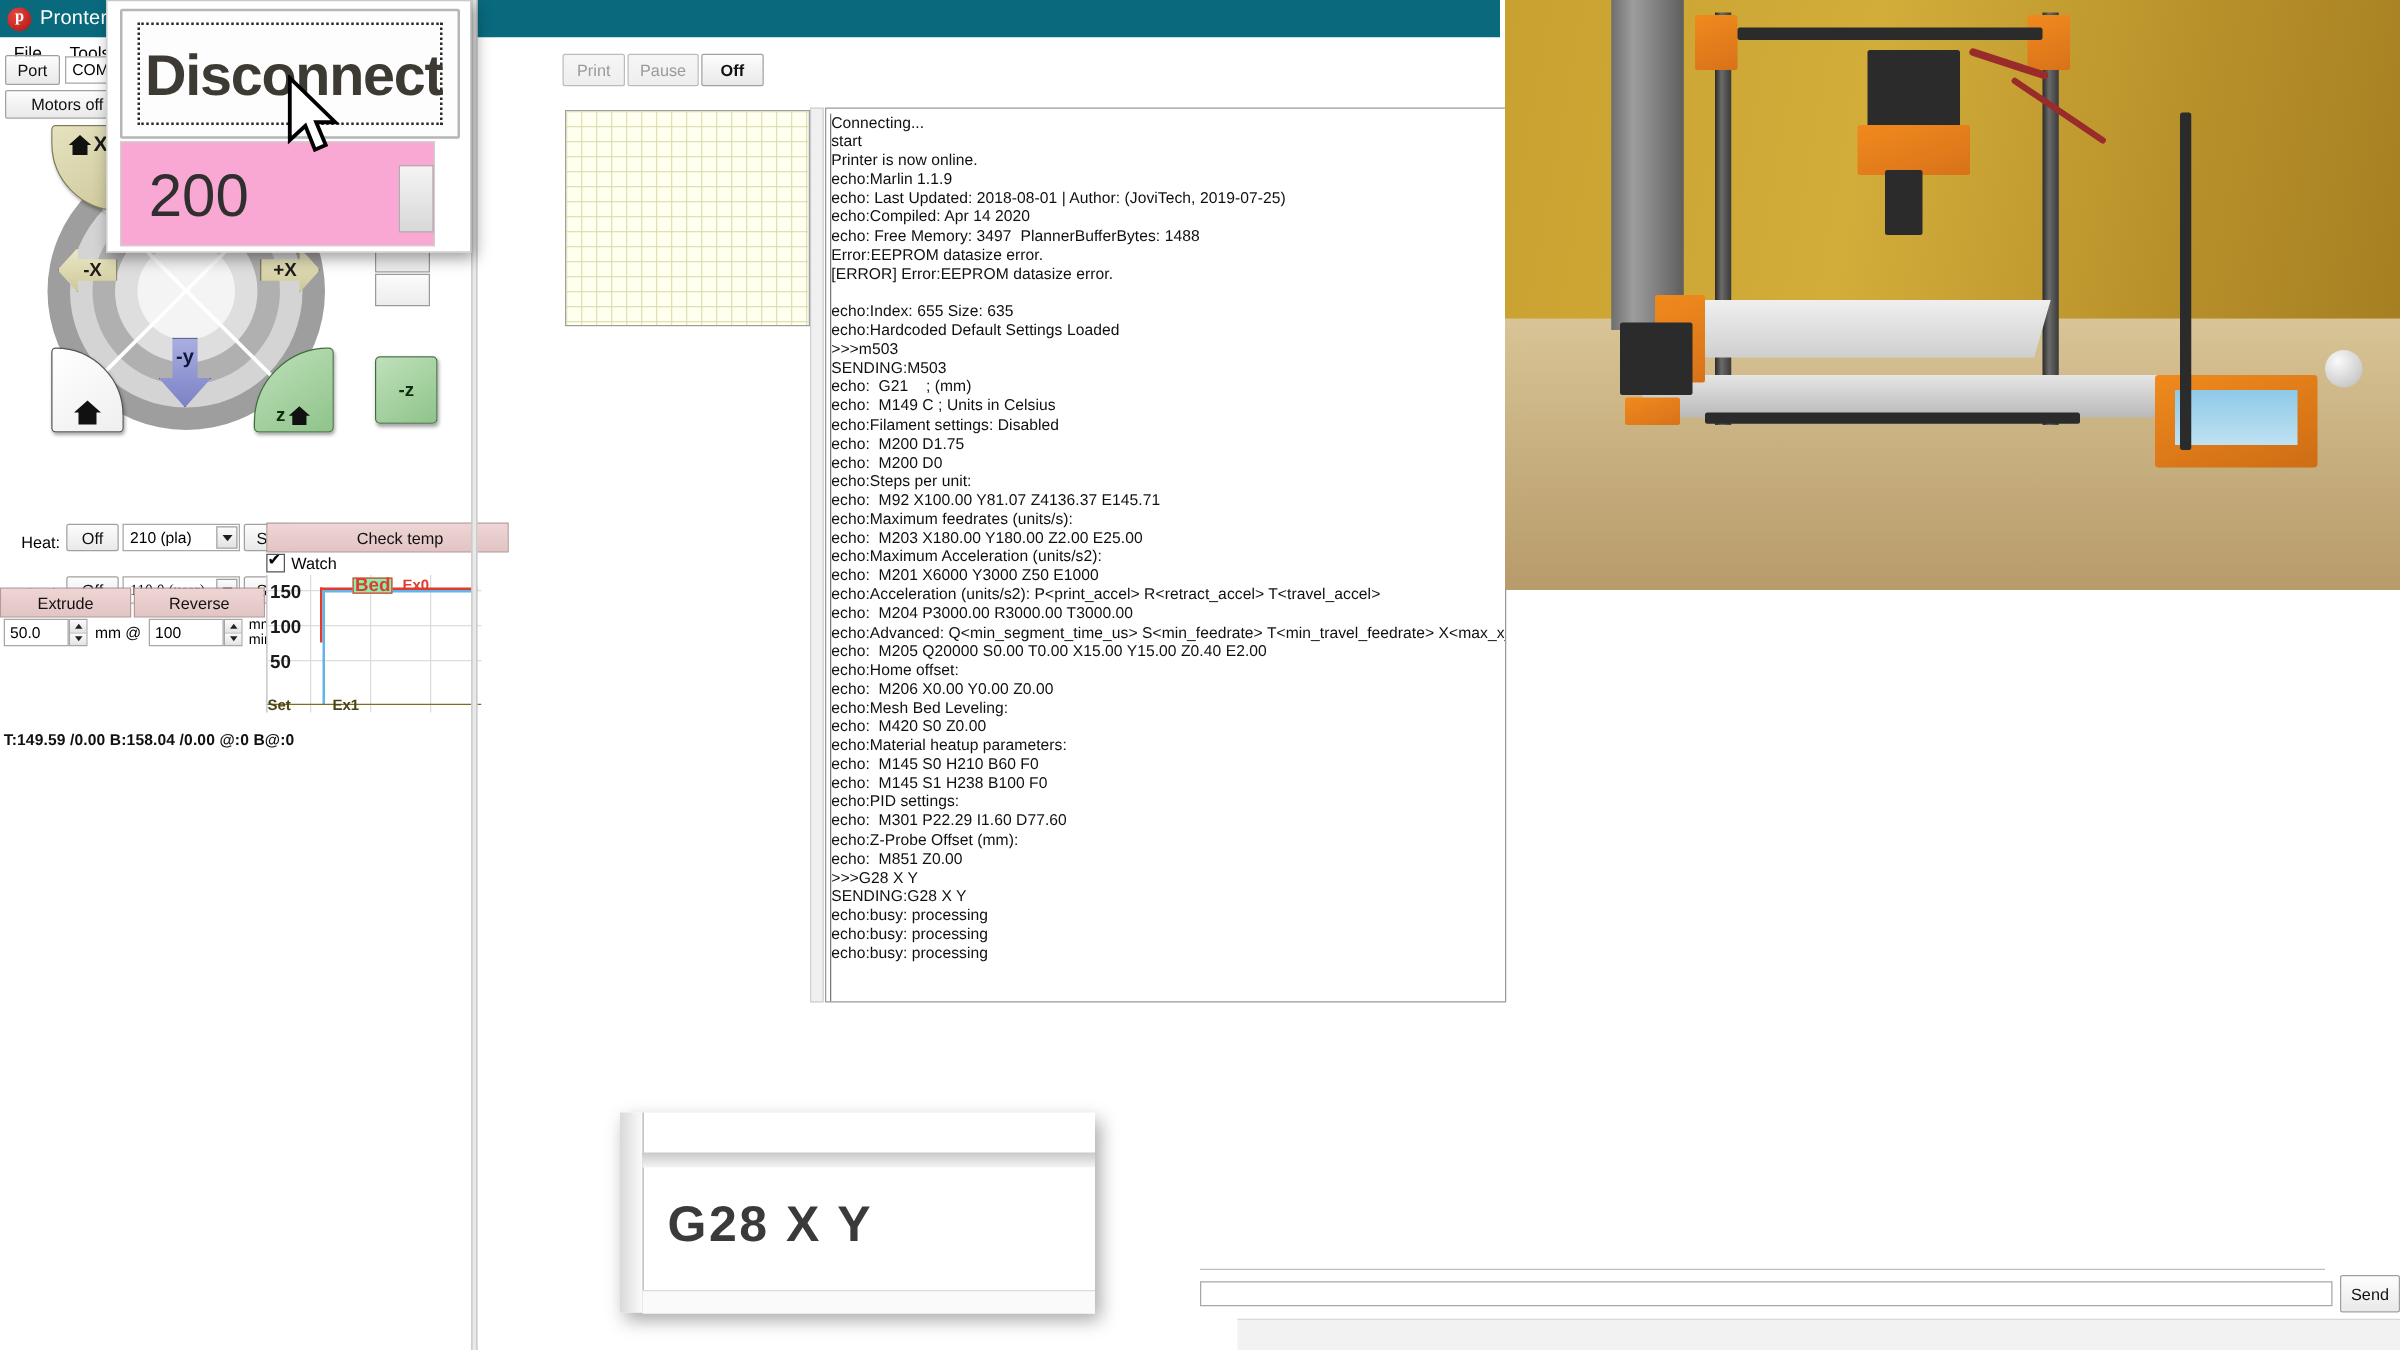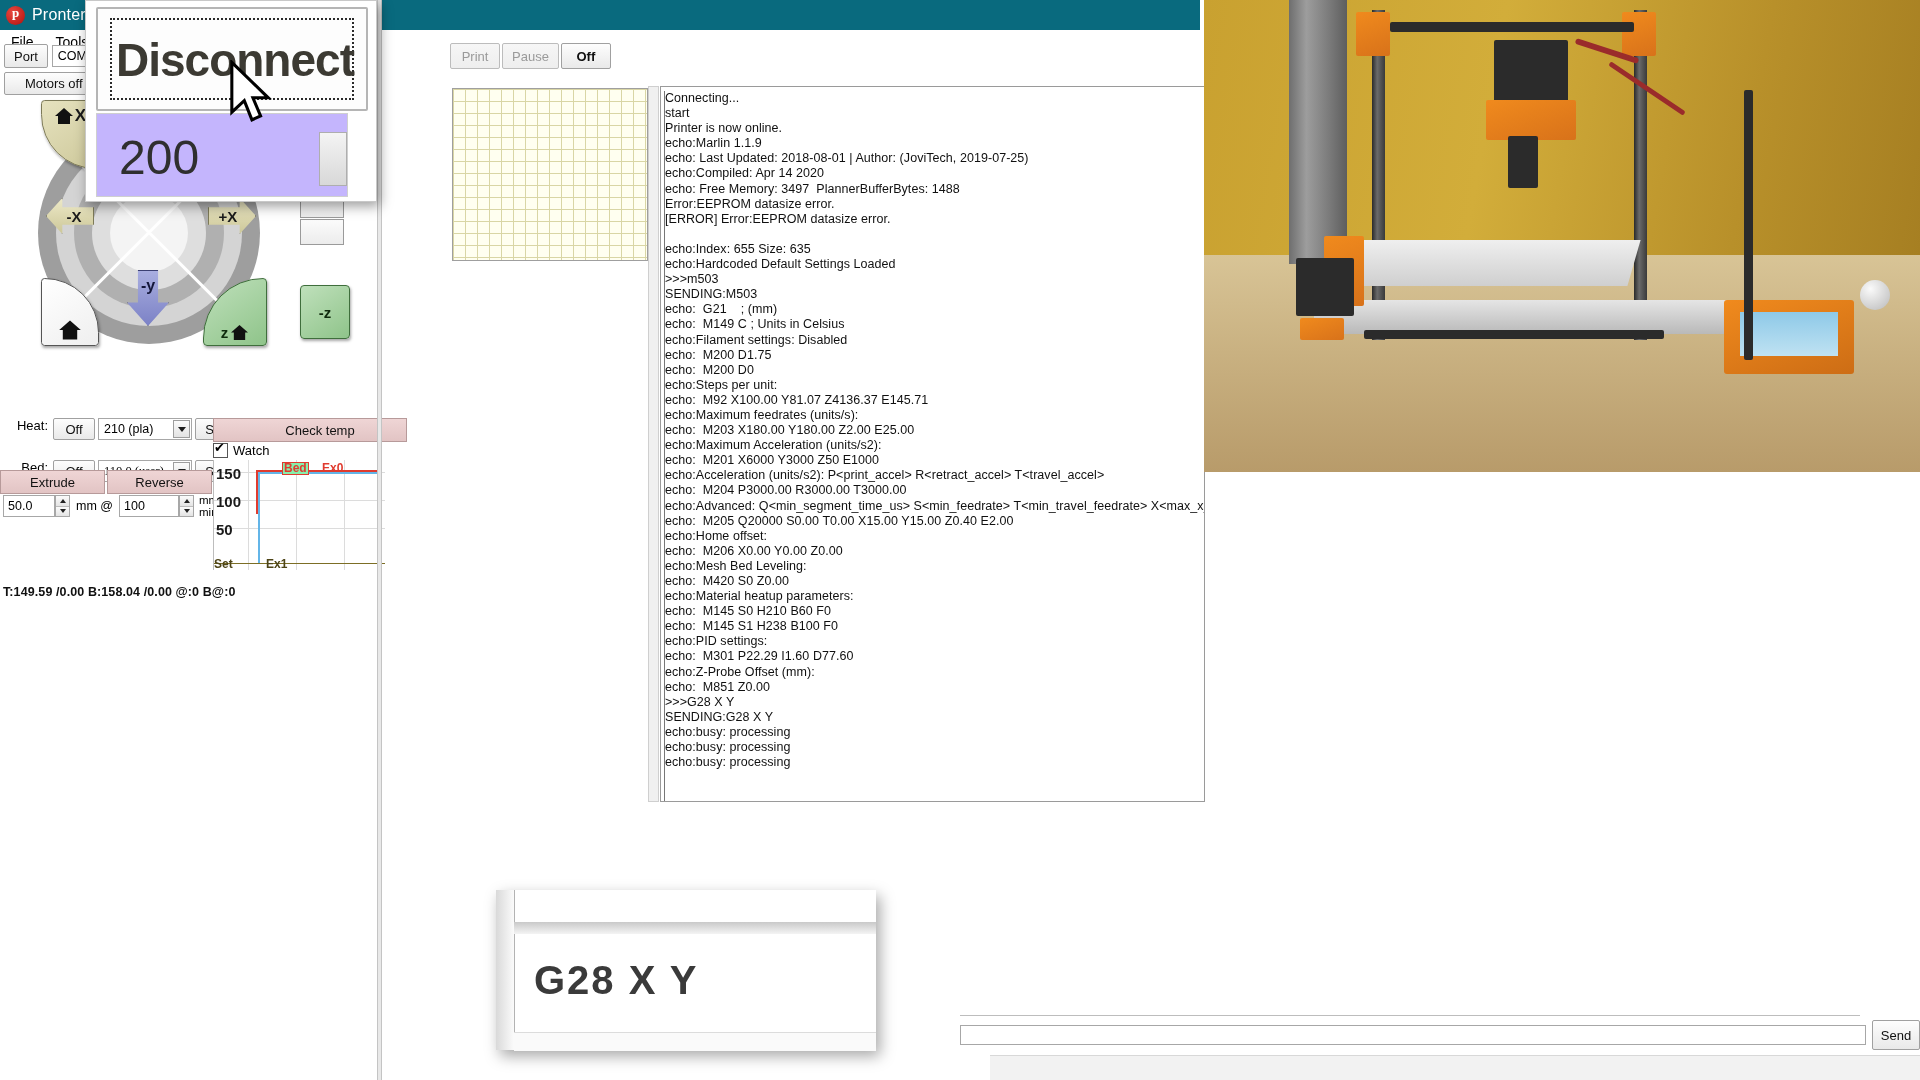--- a/index.html
+++ b/index.html
@@ -83,21 +83,21 @@
   
   #zcol{position:absolute;left:300px;top:138px;width:44px;height:200px;}
   .zseg{position:absolute;left:0;width:44px;background:linear-gradient(#fbfbfb,#ececec);border:1px solid #9a9a9a;box-sizing:border-box;}
   .zdown{position:absolute;left:0;top:147px;width:48px;height:52px;
      background:linear-gradient(145deg,#bfe0bb,#8fc48a);border:1px solid #3f6e3c;border-radius:4px;
      box-shadow:1px 2px 3px rgba(0,0,0,.35);display:flex;align-items:center;justify-content:center;
      font-weight:bold;font-size:15px;color:#0f2b0e;}
 
   
   #heatblock{position:absolute;left:0;top:418px;width:385px;}
-  .hrow{display:flex;align-items:flex-start;height:23px;margin-bottom:19px;}
+  .hrow{display:flex;align-items:flex-end;height:23px;margin-bottom:19px;}
   .hlbl{width:48px;text-align:right;font-size:13px;color:#000;padding-right:5px;}
   #extruderow{position:absolute;left:0;top:470px;width:212px;display:flex;}
   .pinkbtn{flex:1;background:linear-gradient(#efd5d5,#e2c4c4);border:1px solid #b79a9a;
      font-size:13px;color:#111;height:22px;display:flex;align-items:center;justify-content:center;}
   #erow2{position:absolute;left:0;top:494px;display:flex;align-items:center;}
 
   
   #checktemp{position:absolute;left:213px;top:418px;width:172px;height:22px;
      background:linear-gradient(#efd5d5,#e2c4c4);border:1px solid #b79a9a;
      font-size:13px;color:#111;display:flex;align-items:center;justify-content:center;padding-left:20px;}
@@ -108,21 +108,21 @@
   
   #tempgraph{position:absolute;left:213px;top:460px;width:172px;height:110px;background:#fff;
      border-left:1px solid #bdbdbd;box-sizing:border-box;}
   #tempgraph .gl{position:absolute;left:0;right:0;height:1px;background:#dcdcdc;}
   #tempgraph .gv{position:absolute;top:0;bottom:0;width:1px;background:#dcdcdc;}
   #tempgraph .ylab{position:absolute;left:2px;font-size:15px;font-weight:bold;color:#1a1a1a;}
   #tempgraph .trace-bed{position:absolute;left:42px;top:10px;width:126px;height:2px;background:#e03b2f;}
   #tempgraph .trace-bed-v{position:absolute;left:42px;top:10px;width:2px;height:44px;background:#e03b2f;}
   #tempgraph .trace-ex{position:absolute;left:44px;top:12px;width:2px;height:92px;background:#63b5e8;}
   #tempgraph .trace-ex-h{position:absolute;left:44px;top:12px;width:124px;height:2px;background:#63b5e8;}
-  #tempgraph .lbl-bed{position:absolute;left:68px;top:2px;font-size:12px;font-weight:bold;color:#e03b2f;
+  #tempgraph .lbl-bed{position:absolute;left:68px;top:2px;font-size:15px;font-weight:bold;color:#e03b2f;
      border:1px solid #e03b2f;background:#86efac;line-height:11px;padding:0 1px;}
   #tempgraph .lbl-set{position:absolute;left:0px;top:97px;font-size:12px;font-weight:bold;color:#4d4416;}
   #tempgraph .lbl-ex1{position:absolute;left:52px;top:97px;font-size:12px;font-weight:bold;color:#4d4416;}
   #tempgraph .olive{position:absolute;left:0;right:0;top:103px;height:1px;background:#7c6e25;}
 
   #statusline{position:absolute;left:3px;top:585px;font-size:12.5px;color:#101010;font-weight:bold;letter-spacing:.1px;}
 
   
   #leftpanesplit{position:absolute;left:377px;top:0;width:3px;height:1080px;background:#e8e8e8;border-left:1px solid #c4c4c4;border-right:1px solid #c4c4c4;}
 
@@ -180,21 +180,21 @@
   #photo .wire{position:absolute;background:#9a2b2b;border-radius:3px;}
 
   
   #mag1{position:absolute;left:85px;top:0;width:290px;height:200px;background:#ffffff;
      border:1px solid #c8c8c8;box-shadow:3px 4px 12px rgba(0,0,0,.4);overflow:hidden;}
   #mag1 .inner{position:absolute;left:10px;top:6px;width:268px;height:100px;
      background:#fdfdfd;border:2px solid #b5b5b5;border-radius:2px;}
   #mag1 .dashed{position:absolute;left:12px;top:9px;right:12px;height:78px;border:2px dotted #2a2a2a;}
   #mag1 .dtext{position:absolute;left:18px;top:24px;font-size:46px;font-weight:bold;color:#3c3a33;
      letter-spacing:-1px;white-space:nowrap;filter:blur(.4px);}
-  #mag1 .combobox{position:absolute;left:10px;top:112px;width:250px;height:82px;background:#c4b5fd;border:1px solid #cfcfcf;}
+  #mag1 .combobox{position:absolute;left:10px;top:112px;width:250px;height:82px;background:#f9a8d4;border:1px solid #cfcfcf;}
   #mag1 .cval{position:absolute;left:22px;top:16px;font-size:48px;color:#2f2f2f;font-weight:500;filter:blur(.5px);}
   #mag1 .cbtn{position:absolute;right:0px;top:18px;width:26px;height:52px;background:linear-gradient(#f4f4f4,#d8d8d8);border:1px solid #aeaeae;}
   #cursor1{position:absolute;left:228px;top:60px;width:46px;height:66px;z-index:40;}
 
   
   #mag2{position:absolute;left:496px;top:890px;width:380px;height:160px;background:#fff;
      box-shadow:4px 6px 14px rgba(0,0,0,.35);}
   #mag2 .lbar{position:absolute;left:0;top:0;width:18px;height:160px;
      background:linear-gradient(90deg,#d9d9d9,#fbfbfb);border-right:1px solid #b3b3b3;}
   #mag2 .tbar{position:absolute;left:18px;top:32px;right:0;height:12px;

